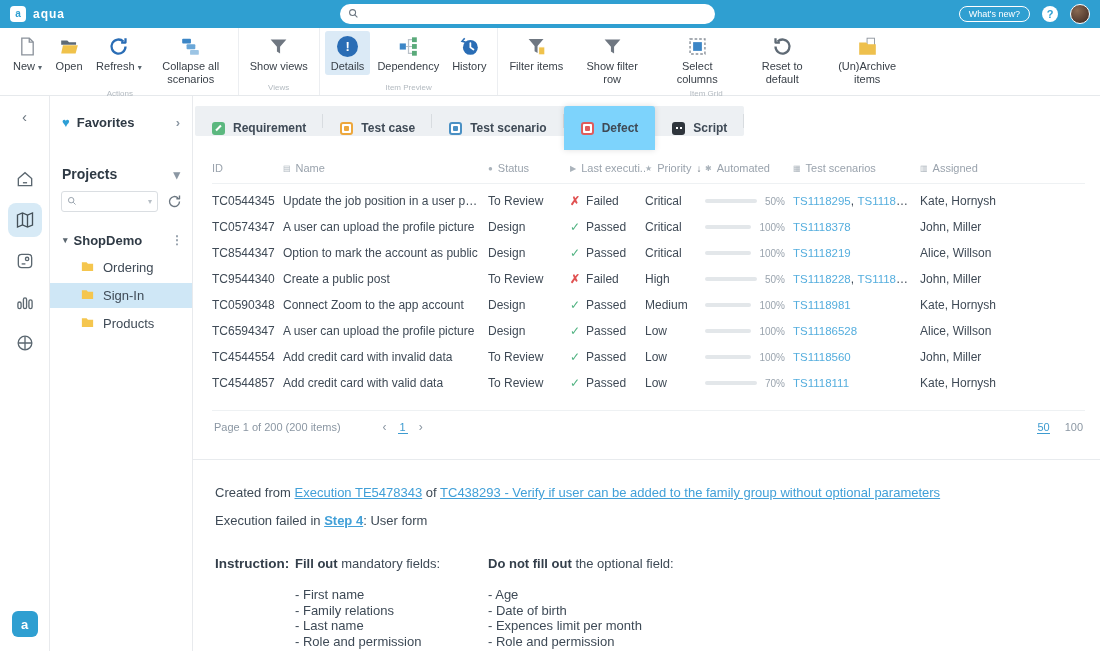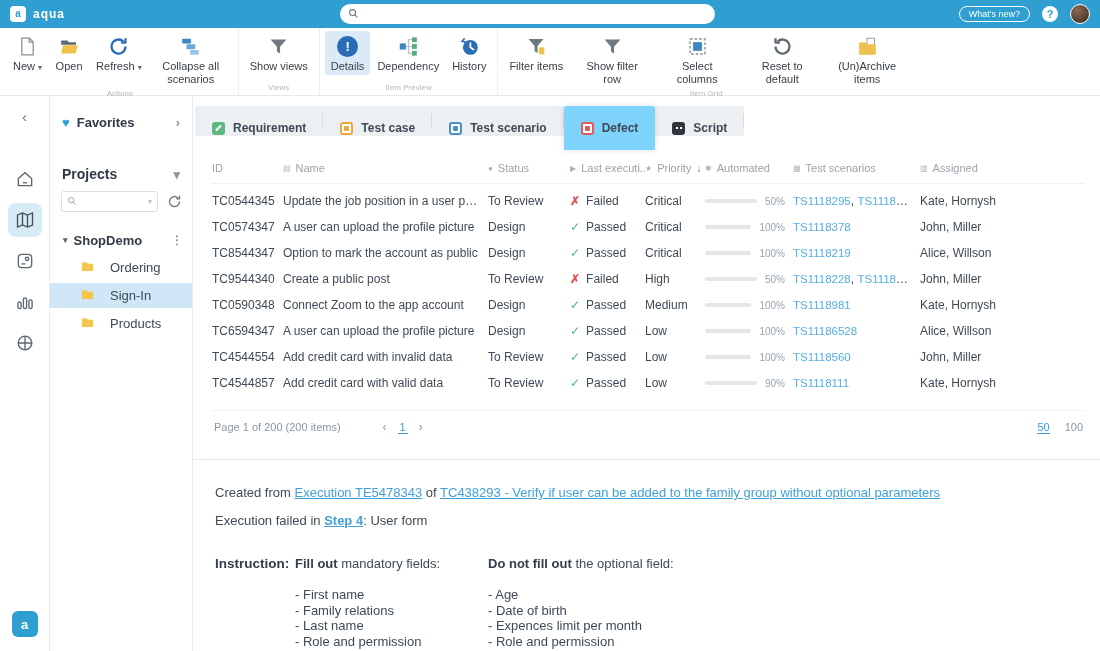--- a/index.html
+++ b/index.html
@@ -52,21 +52,21 @@
   .projects-row { display:flex; align-items:center; padding:0 12px; margin-top:32px; font-weight:bold; font-size:14px; color:#2f3a45; cursor:pointer; }
   .search-row { display:flex; align-items:center; gap:7px; padding:0 9px 0 11px; margin-top:9px; }
   .search-box { flex:1; height:21px; border:1px solid #dadee2; border-radius:3px; background:#fff; display:flex; align-items:center; padding:0 5px; gap:3px; }
   .search-box input { border:none; outline:none; width:100%; min-width:0; font-size:11px; font-family:"Liberation Sans",sans-serif; }
   .search-box .mini-caret { font-size:8px; color:#b6bec5; }
   .refresh-btn { width:18px; height:18px; display:flex; align-items:center; justify-content:center; cursor:pointer; }
   .tree { margin-top:16px; }
   .tree-root { display:flex; align-items:center; gap:6px; padding:0 9px 0 13px; height:24px; font-weight:bold; color:#2f3a45; cursor:pointer; }
   .tree-root .chev { font-size:9px; color:#5b6770; }
   .kebab { margin-left:auto; color:#8b97a3; font-size:12px; }
-  .tree-item { display:flex; align-items:center; gap:15px; height:25px; padding-left:30px; color:#3f4a56; margin:3px 0; cursor:pointer; }
+  .tree-item { display:flex; align-items:center; gap:8px; height:25px; padding-left:30px; color:#3f4a56; margin:3px 0; cursor:pointer; }
   .tree-item.active { background:#cfe7f6; }
   .tree-item svg { width:15px; height:15px; }
 
   
   .content { flex:1; display:flex; flex-direction:column; min-width:0; background:#fff; }
   .tabstrip { margin-top:10px; padding-left:2px; height:30px; display:flex; flex:none; }
   .tabs-bg { display:flex; background:#edf0f3; border-radius:2px; }
   .tab { height:44px; display:flex; align-items:center; gap:8px; padding:0 17px; font-size:12px; font-weight:bold; color:#3f4a56; cursor:pointer; position:relative; }
   .tab:not(.active)::after { content:''; position:absolute; right:0; top:8px; width:1px; height:14px; background:#d8dce0; }
   .tab.active { background:#7dd3fc; border-radius:3px 3px 0 0; box-shadow:0 0 6px rgba(0,0,0,.13); z-index:2; }
@@ -561,21 +561,21 @@
               <div class="cell">TC4544857</div>
               <div class="cell">Add credit card with valid data</div>
               <div class="cell">To Review</div>
               <div class="cell exec-cell">
                 <span class="exec-ico passed">✓</span>
                 <span>Passed</span>
               </div>
               <div class="cell">Low</div>
               <div class="cell bar-wrap">
                 <span class="bar"><span class="bar-fill" style="width:70%"></span></span>
-                <span class="pct">90%</span>
+                <span class="pct">70%</span>
               </div>
               <div class="cell"><a class="ts-link">TS1118111</a></div>
               <div class="cell">Kate, Hornysh</div>
             </div>
           </div>
         <div class="pagination">
           <span class="pag-summary">Page 1 of 200 (200 items)</span>
           <span class="pager">
             <span class="pg-arrow">‹</span>
             <span class="pg-num">1</span>

